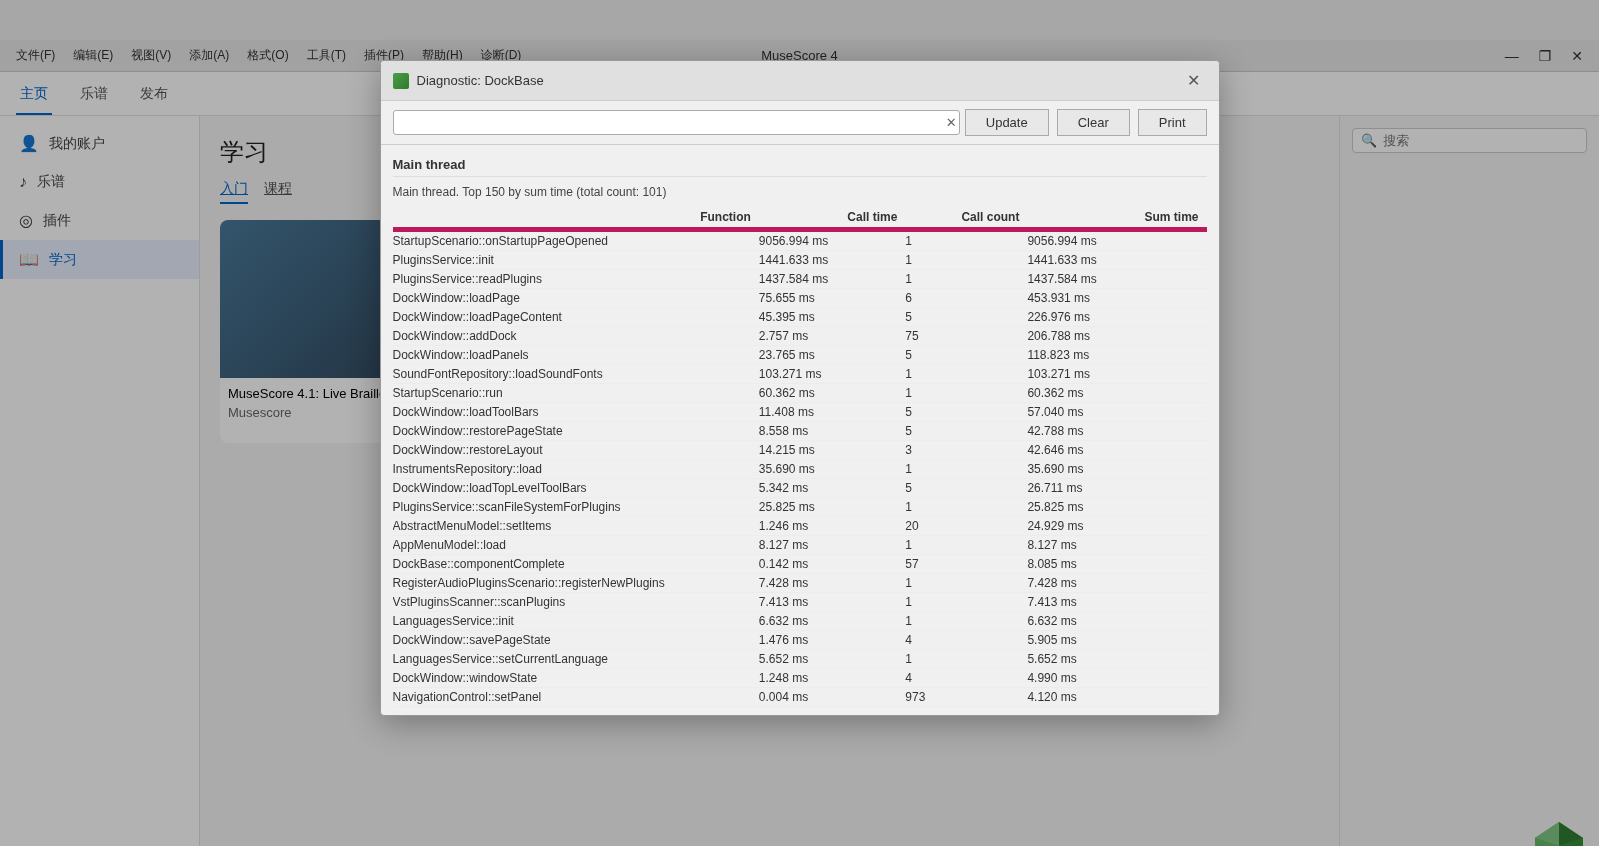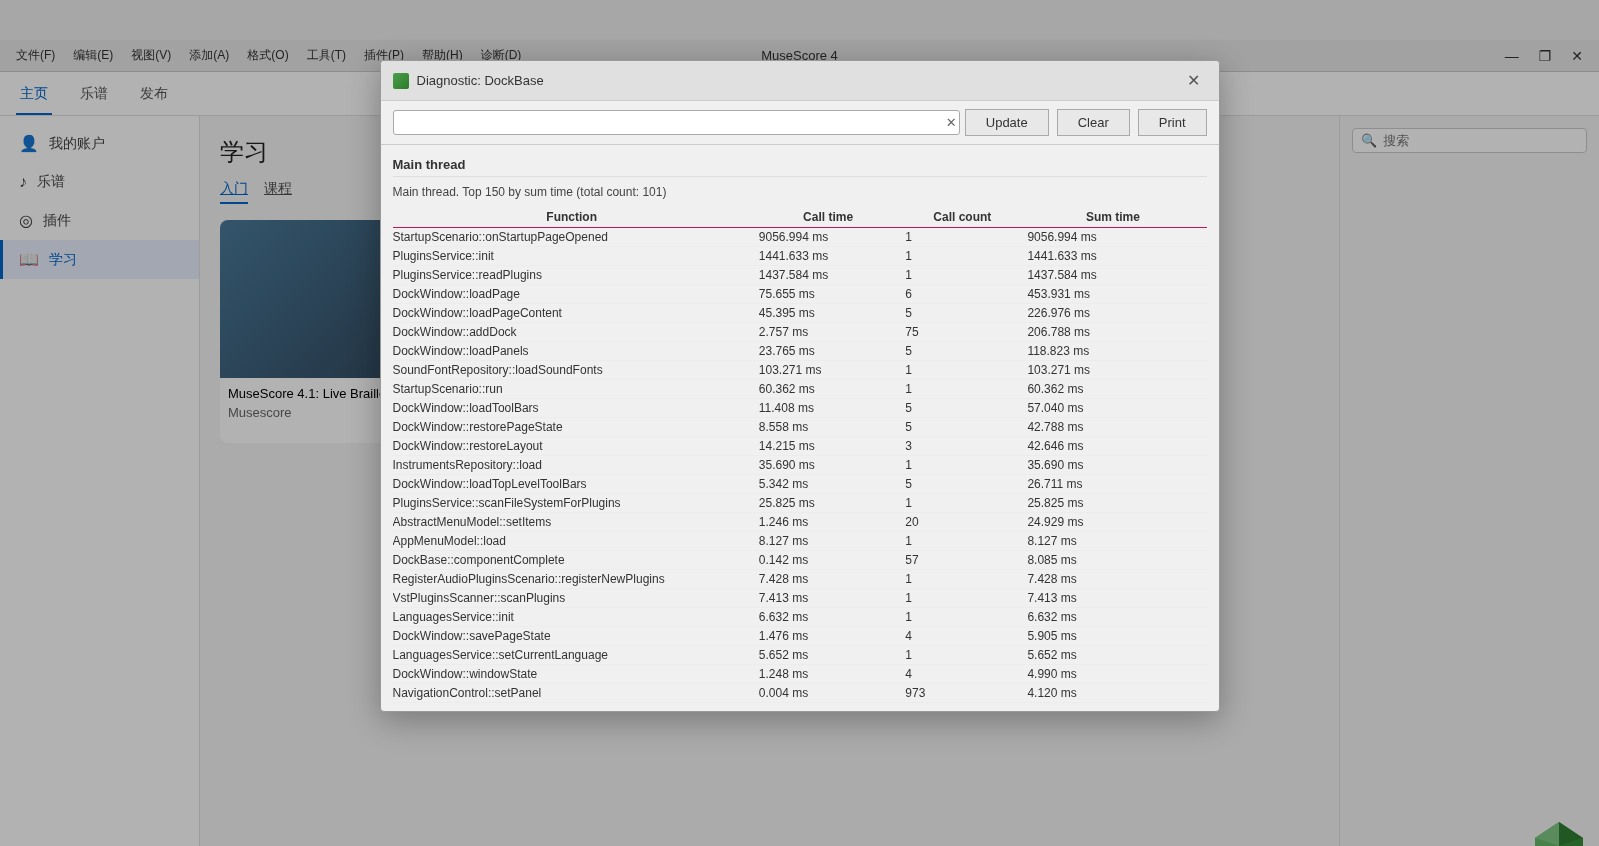--- a/index.html
+++ b/index.html
@@ -298,25 +298,25 @@
       font-size: 12px;
       color: #444;
       margin-bottom: 8px;
     }
     .profile-table {
       width: 100%;
       border-collapse: collapse;
       font-size: 12px;
     }
     .profile-table th {
-      text-align: center;
+      text-align: right;
       padding: 3px 8px 3px 0;
       color: #333;
       font-weight: 600;
-      border-bottom: 1px solid #be185d;
+      border-bottom: 5px solid #be185d;
     }
     .profile-table td {
       padding: 2px 8px 2px 0;
       color: #333;
       border-bottom: 1px solid #ececec;
       white-space: nowrap;
     }
 
     .col-function { width: 45%; }
     .col-calltime { width: 18%; }

